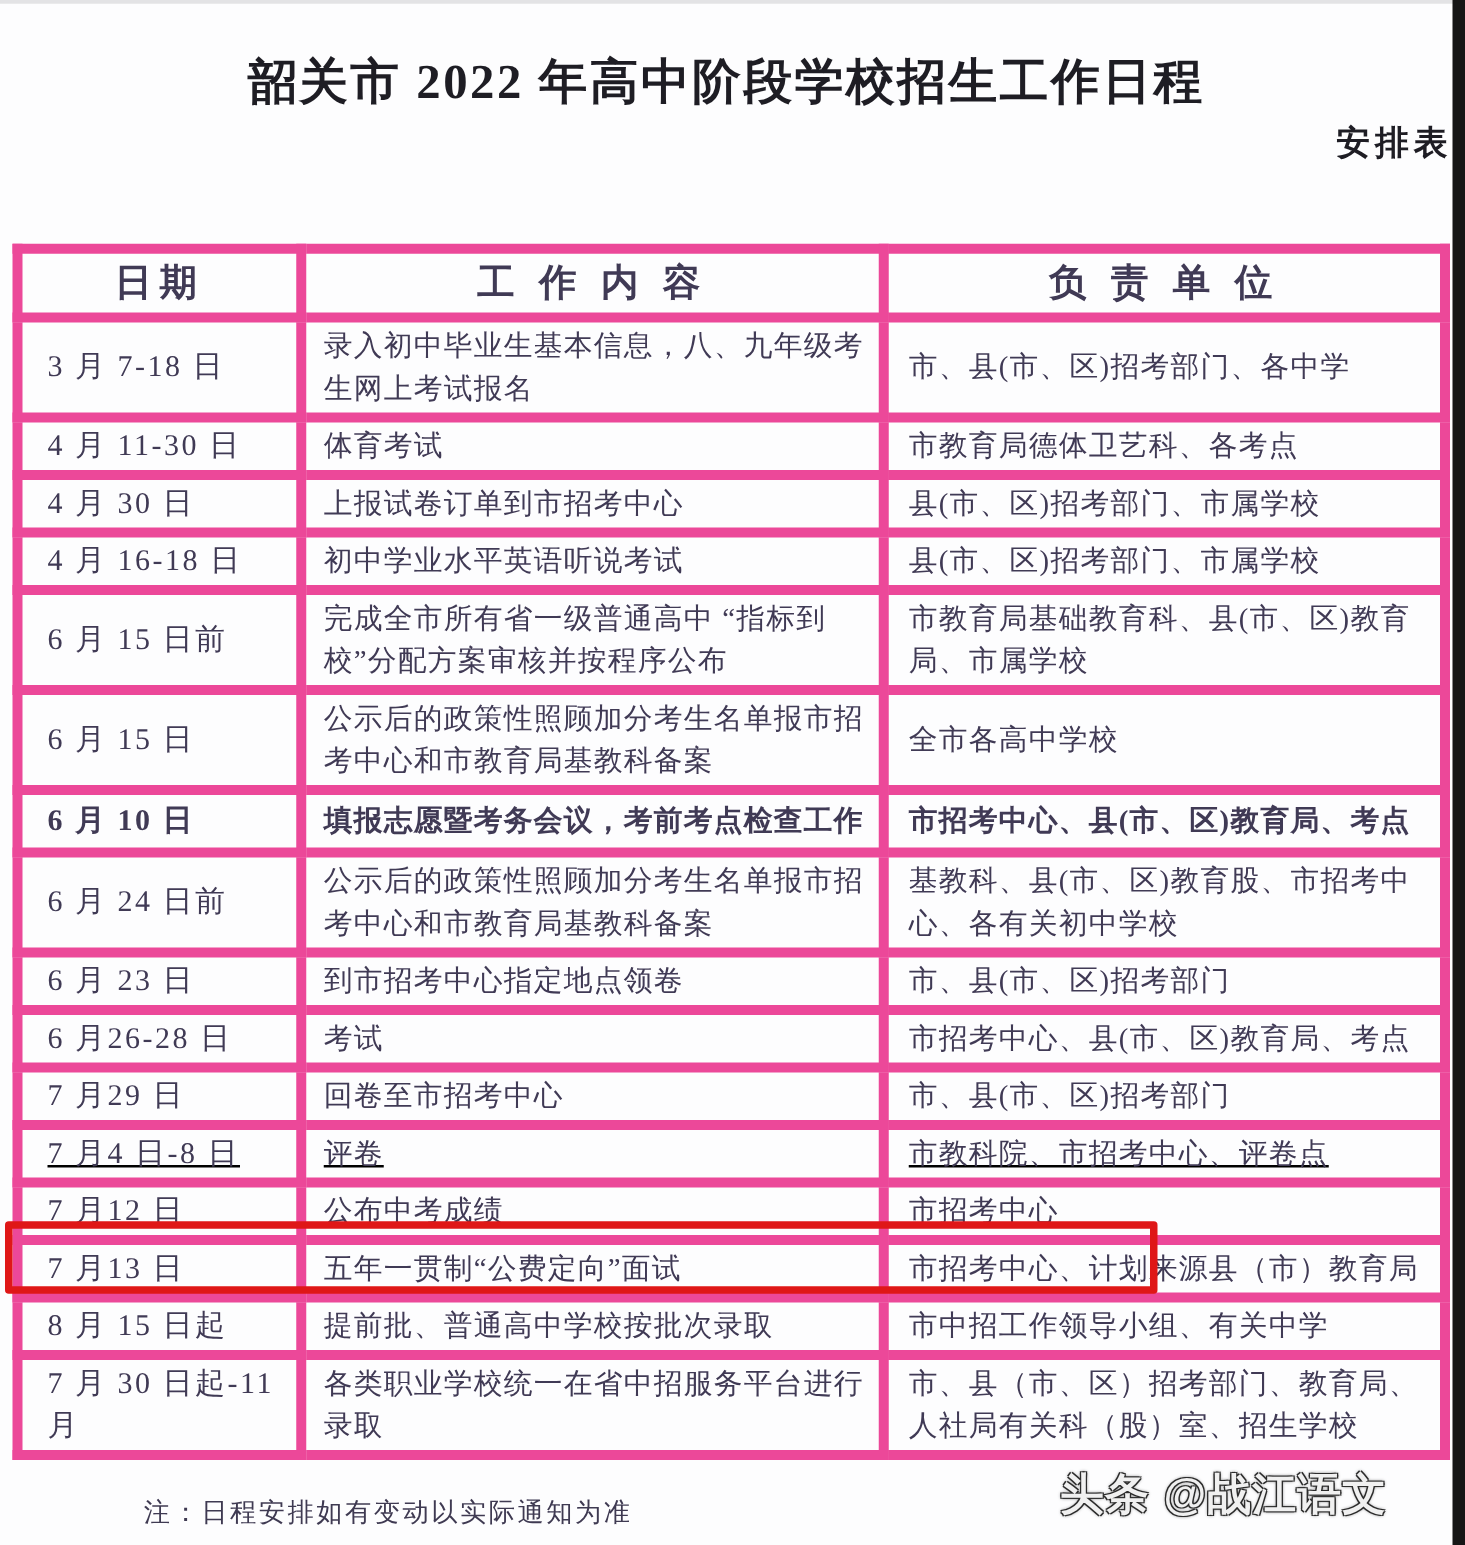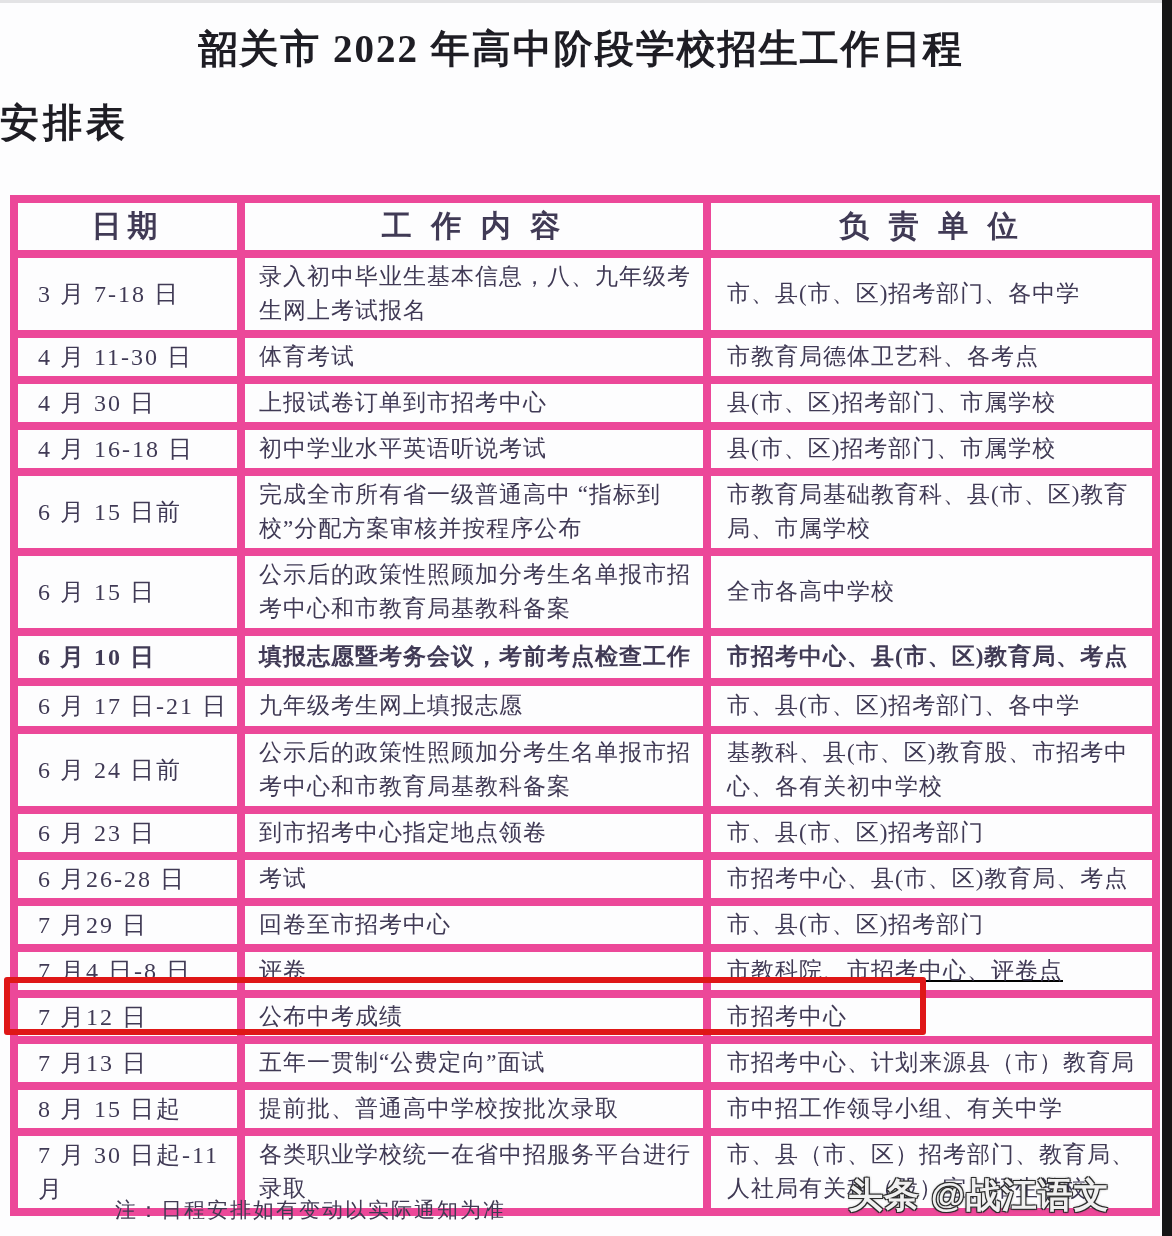--- a/index.html
+++ b/index.html
@@ -9,27 +9,27 @@
     font-family:"Liberation Serif","DejaVu Serif",serif;
     overflow:hidden;
   }
   .page{position:relative;width:1172px;height:1236px;background:#fdfdfe;}
 
   
   .edge-band{position:absolute;top:0;right:0;width:10px;height:1236px;background:#161616;z-index:1;}
   .edge-top{position:absolute;top:0;left:0;width:1172px;height:3px;background:#e3e3e5;z-index:1;}
 
   .title1{
-    position:absolute;top:22px;left:0;width:1162px;
+    position:absolute;top:38px;left:0;width:1162px;
     text-align:center;font-size:39px;font-weight:bold;color:#1e1d24;
     letter-spacing:2px;
   }
   .title2{
     position:absolute;top:96px;left:0;width:1162px;
-    text-align:left;font-size:39px;font-weight:bold;color:#1e1d24;
+    text-align:right;font-size:27px;font-weight:bold;color:#1e1d24;
     letter-spacing:4px;
   }
 
   .table-wrap{position:absolute;top:195px;left:10px;z-index:2;}
   table.schedule{
     border-collapse:collapse;
     table-layout:fixed;
     width:1142px;
     background:#fdfdfe;
   }
@@ -124,25 +124,20 @@
           <tr style="height: 78px;">
             <td class="c-date">6 月 15 日</td>
             <td class="c-content">公示后的政策性照顾加分考生名单报市招考中心和市教育局基教科备案</td>
             <td class="c-unit">全市各高中学校</td>
           </tr>
           <tr style="height: 50px; font-weight: bold;">
             <td class="c-date">6 月 10 日</td>
             <td class="c-content">填报志愿暨考务会议，考前考点检查工作</td>
             <td class="c-unit">市招考中心、县(市、区)教育局、考点</td>
           </tr>
-          <tr style="height: 48px;">
-            <td class="c-date">6 月 17 日-21 日</td>
-            <td class="c-content">九年级考生网上填报志愿</td>
-            <td class="c-unit">市、县(市、区)招考部门、各中学</td>
-          </tr>
           <tr style="height: 77px;">
             <td class="c-date">6 月 24 日前</td>
             <td class="c-content">公示后的政策性照顾加分考生名单报市招考中心和市教育局基教科备案</td>
             <td class="c-unit">基教科、县(市、区)教育股、市招考中心、各有关初中学校</td>
           </tr>
           <tr style="height: 45px;">
             <td class="c-date">6 月 23 日</td>
             <td class="c-content">到市招考中心指定地点领卷</td>
             <td class="c-unit">市、县(市、区)招考部门</td>
           </tr>

